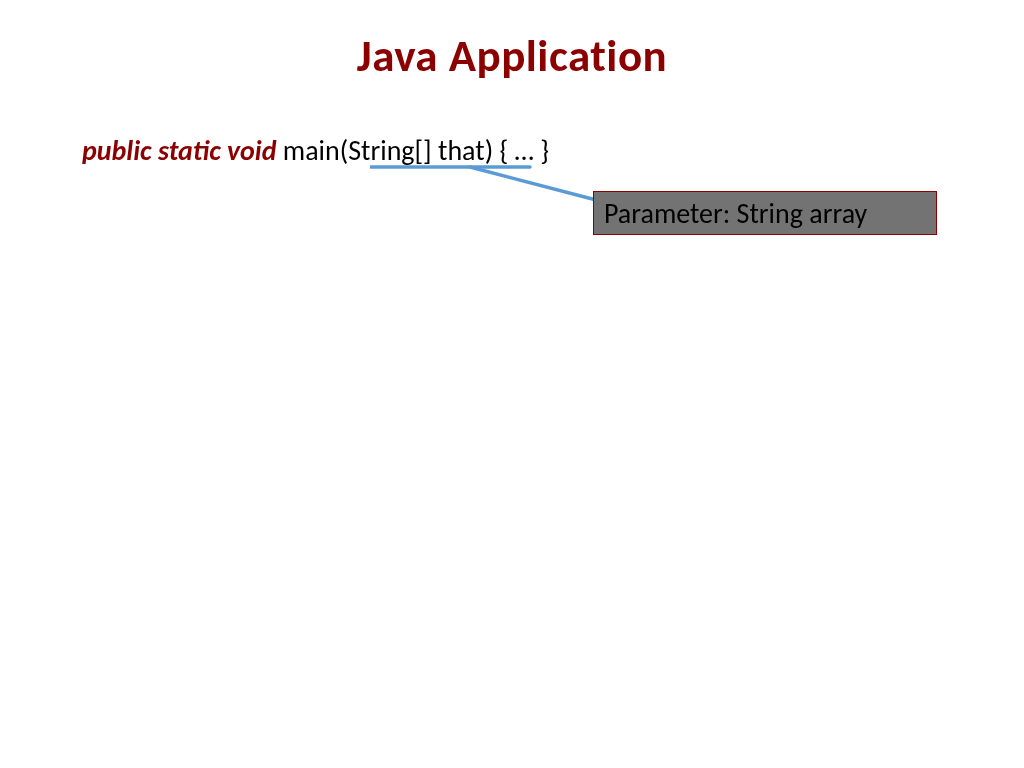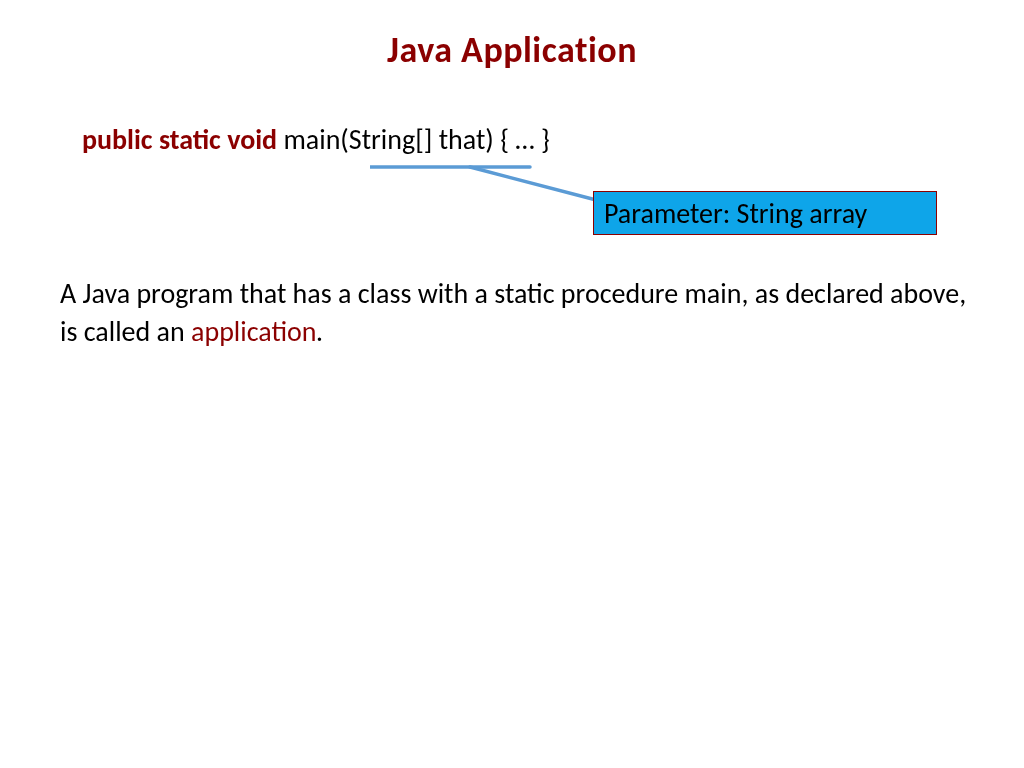--- a/index.html
+++ b/index.html
@@ -6,46 +6,47 @@
   body {
     width: 1024px;
     height: 768px;
     background: #ffffff;
     font-family: Calibri, "Segoe UI", Arial, sans-serif;
     position: relative;
     overflow: hidden;
   }
   .title {
     color: #8b0000;
-    font-size: 36px;
+    font-size: 45px;
     font-weight: bold;
     text-align: center;
     padding-top: 28px;
     letter-spacing: 0.5px;
   }
   .code-line {
     font-size: 28px;
     margin-top: 50px;
     margin-left: 82px;
     font-family: Calibri, "Segoe UI", Arial, sans-serif;
   }
   .kw {
     color: #8b0000;
     font-weight: bold;
+    font-style: italic;
   }
   .sig {
     color: #000000;
   }
   .callout-box {
     position: absolute;
     left: 593px;
     top: 191px;
     width: 344px;
     height: 44px;
-    background: #0ea5e9;
+    background: #737373;
     border: 1px solid #8b0000;
     display: flex;
     align-items: center;
     padding-left: 10px;
     font-size: 28px;
     color: #000000;
   }
   .connector {
     position: absolute;
     left: 370px;
@@ -83,16 +84,13 @@
 <svg class="connector" viewBox="0 0 260 60">
   <line x1="0" y1="14" x2="160" y2="14" stroke="#5b9bd5" stroke-width="3.5" stroke-linecap="round"></line>
   <line x1="100" y1="14" x2="230" y2="48" stroke="#5b9bd5" stroke-width="3.5" stroke-linecap="round"></line>
 </svg>
 
 <div class="callout-box">
   <span>Parameter: String array</span>
 </div>
 
 <div class="body-text">
-  <p>
-    <span>A Java program that has a class with a static procedure main, as declared above, is called an </span><span class="app-word">application</span><span class="italic-dot">.</span>
-  </p>
 </div>
 
 </body></html>

